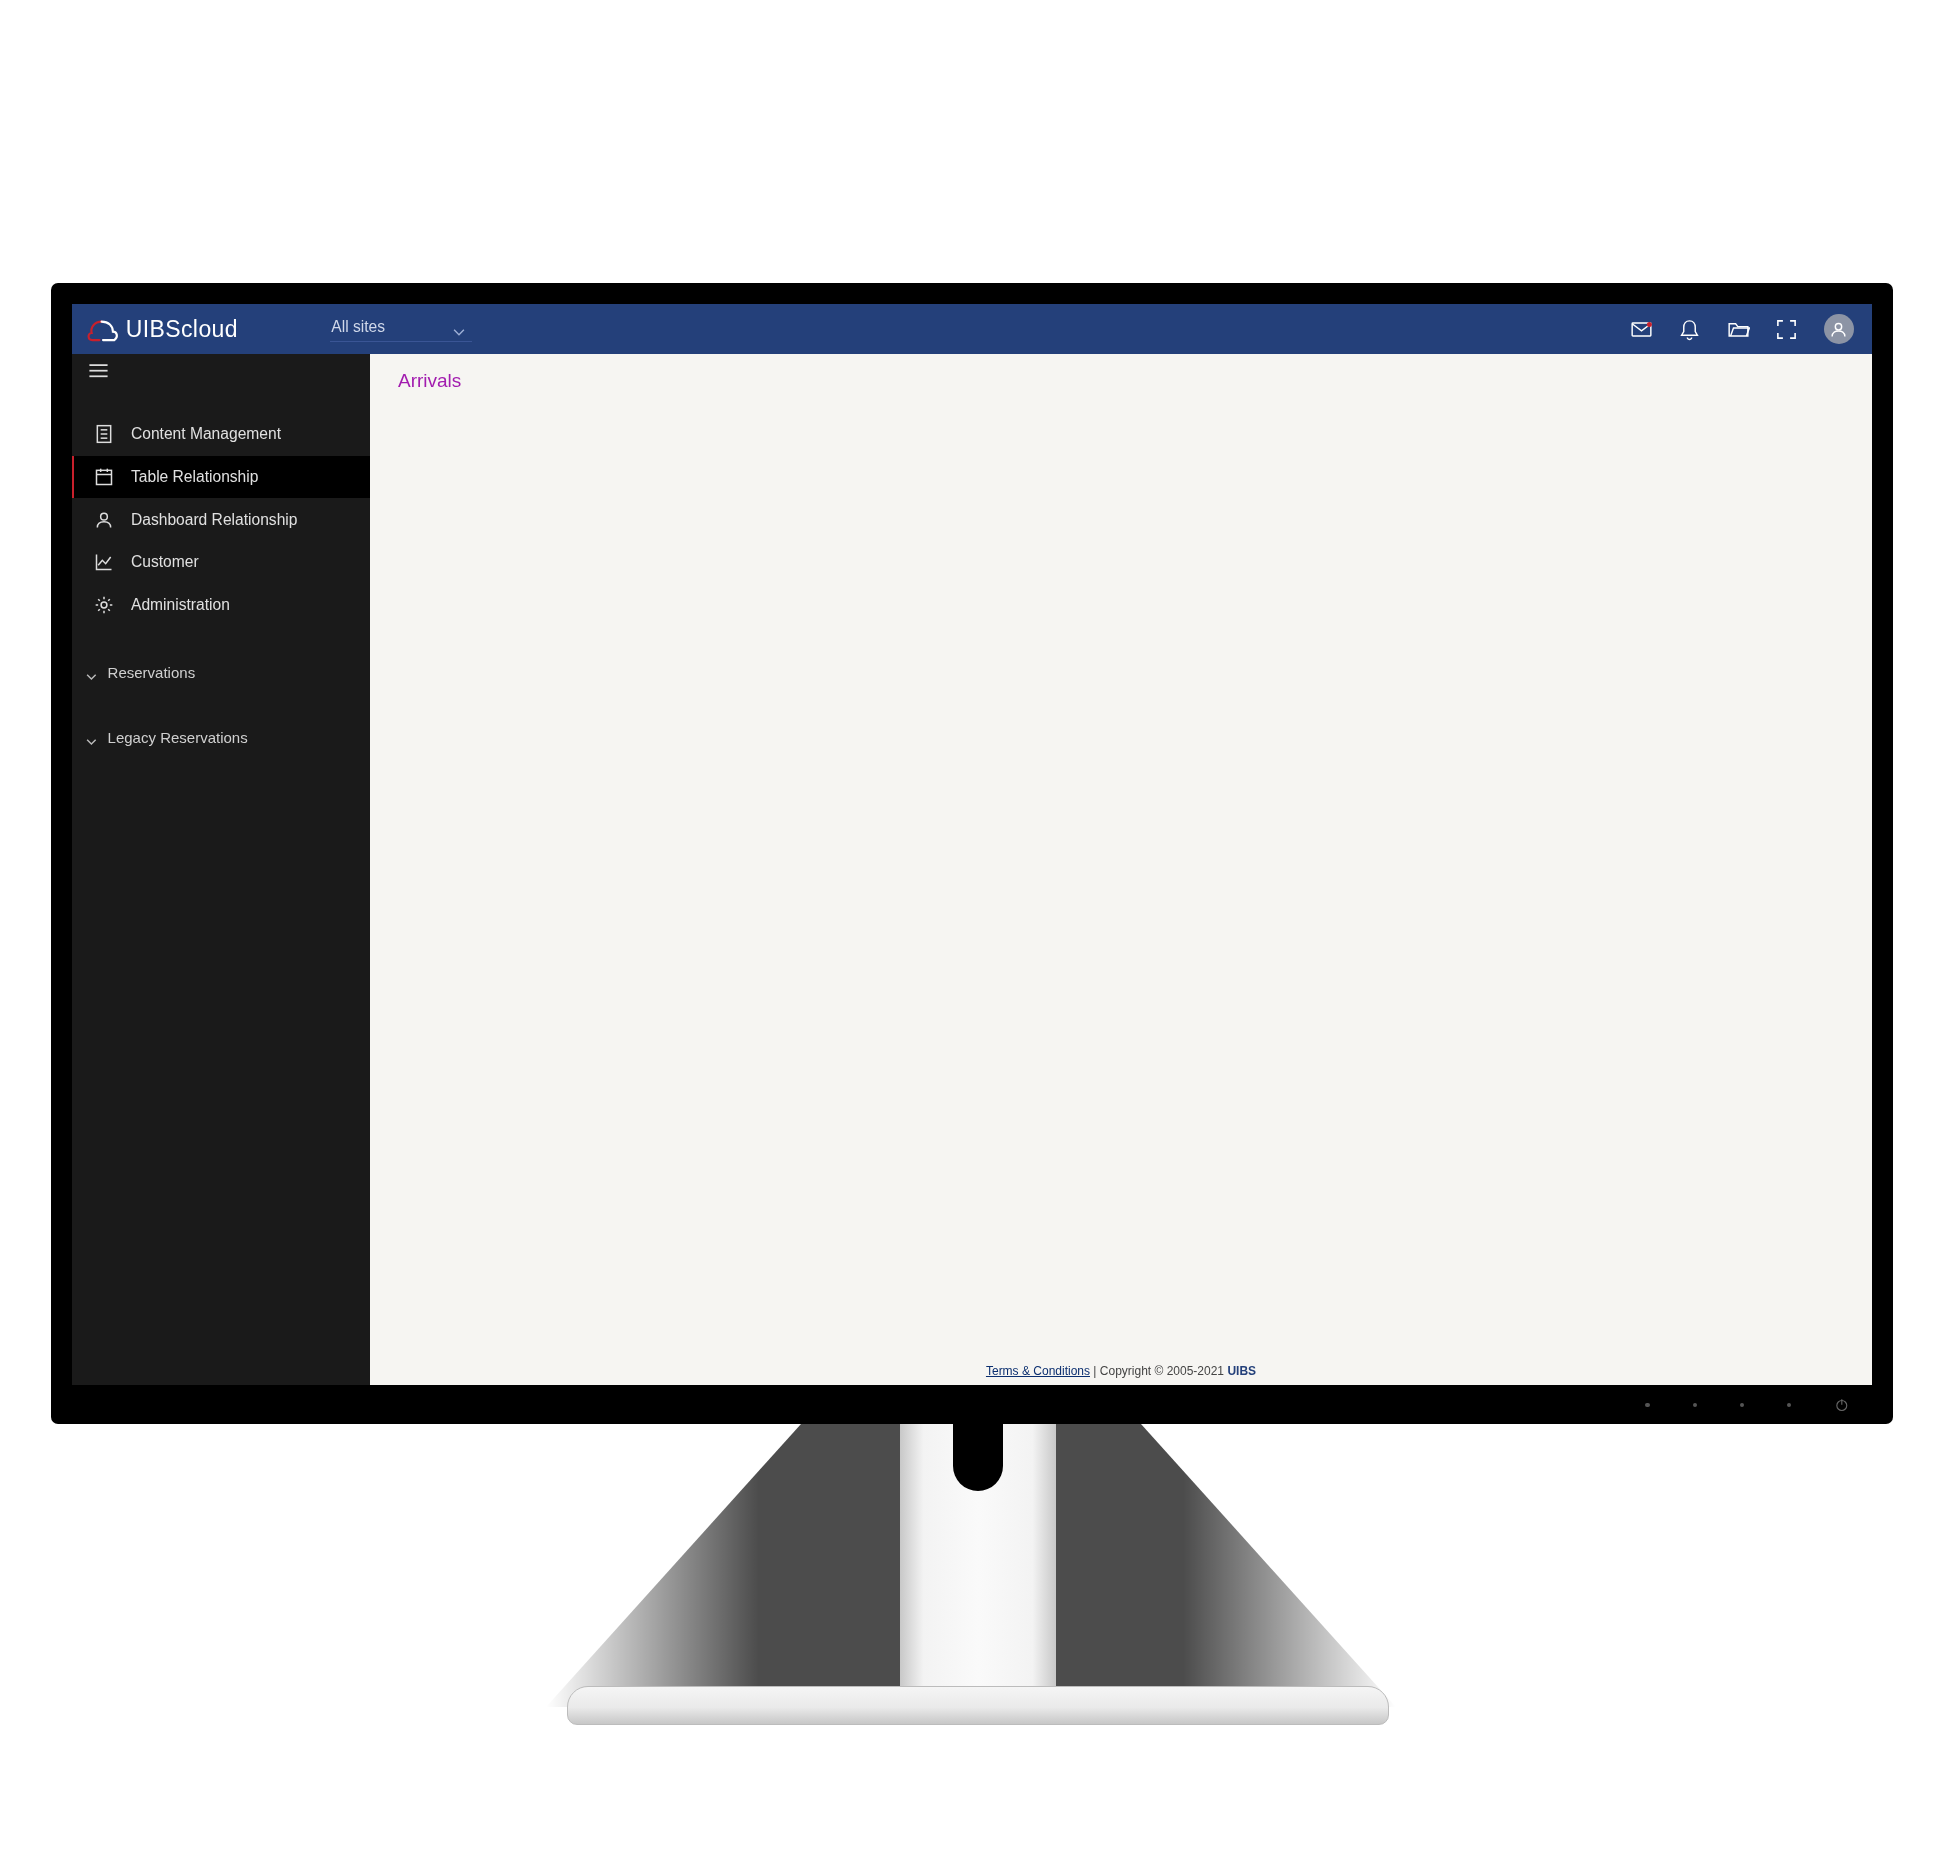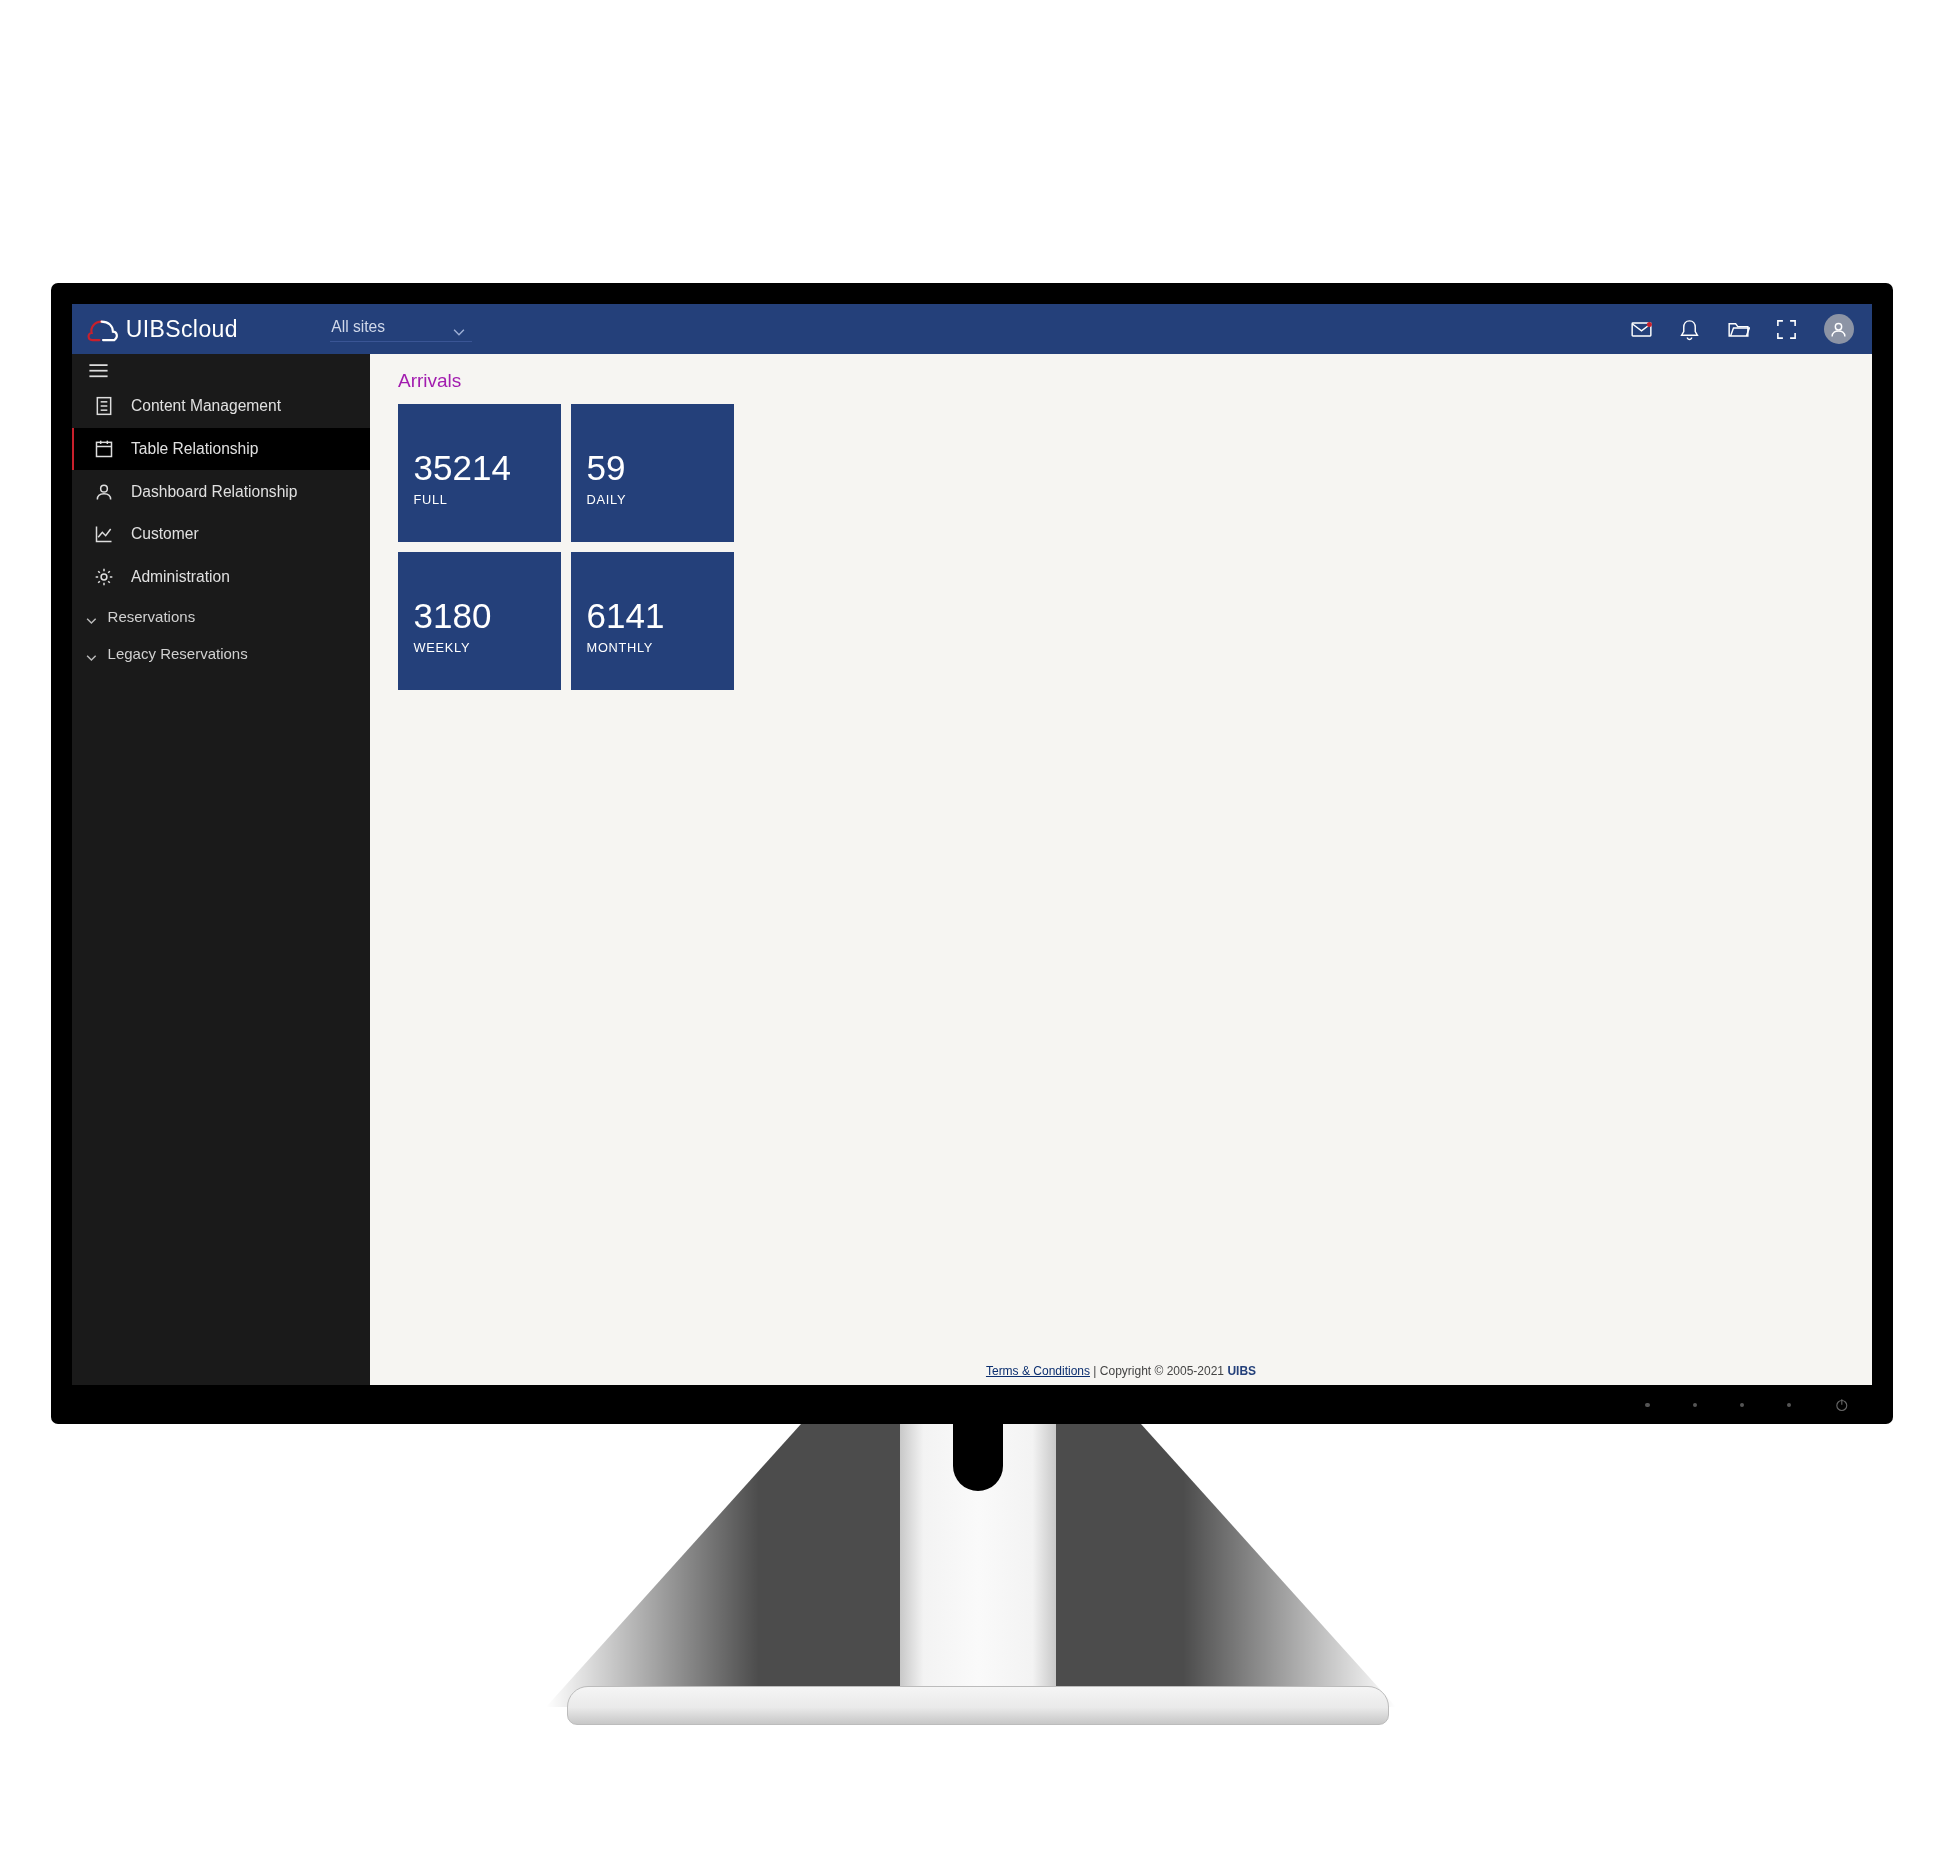--- a/index.html
+++ b/index.html
@@ -88,20 +88,21 @@
     min-height: 0;
   }
   .sidebar {
     width: 298px;
     background: #1a1a1a;
     color: #e0e0e0;
     font-size: 15.6px;
     display: flex;
     flex-direction: column;
     flex-shrink: 0;
+    gap: 28px;
   }
   .sidebar-toggle {
     padding: 8.5px 15.6px 7px 15.6px;
   }
   .hamburger { width: 21px; height: 15.6px; display: block; }
   .nav-list { list-style: none; }
   .nav-item {
     display: flex;
     align-items: center;
     gap: 17px;
@@ -378,38 +379,20 @@
             <svg viewBox="0 0 18 14">
                 <polyline points="3,4 9,10 15,4" fill="none" stroke="#bbb" stroke-width="2"></polyline>
               </svg>
           </span>
           <span>Legacy Reservations</span>
         </div>
       </aside>
 
       <main class="main">
         <div class="section-title">Arrivals</div>
-        <div class="tiles">
-          <div class="tile">
-            <div class="tile-value">35214</div>
-            <div class="tile-label">FULL</div>
-          </div>
-          <div class="tile">
-            <div class="tile-value">59</div>
-            <div class="tile-label">DAILY</div>
-          </div>
-          <div class="tile">
-            <div class="tile-value">3180</div>
-            <div class="tile-label">WEEKLY</div>
-          </div>
-          <div class="tile">
-            <div class="tile-value">6141</div>
-            <div class="tile-label">MONTHLY</div>
-          </div>
-        </div>
         <div class="footer">
           <a href="#">Terms &amp; Conditions</a><span> | Copyright © 2005-2021 </span><span class="brand">UIBS</span>
         </div>
       </main>
     </div>
 
   </div>
   <div class="monitor-controls">
     <span class="ctrl-dot"></span>
     <span class="ctrl-dot"></span>

